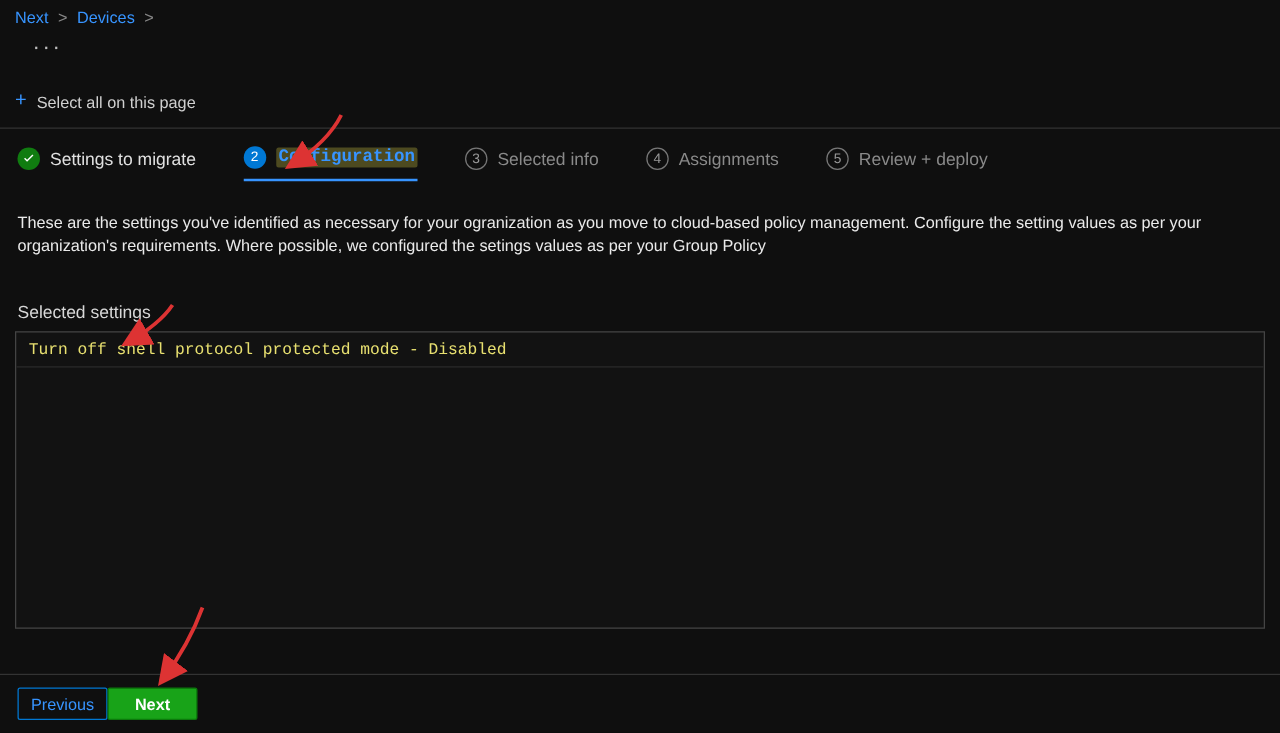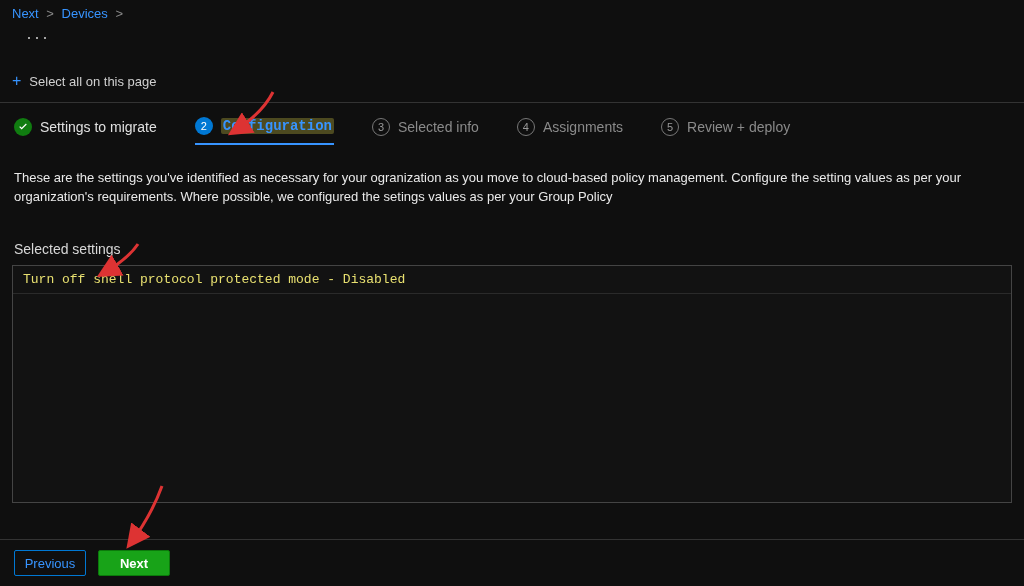--- a/index.html
+++ b/index.html
@@ -141,21 +141,20 @@
     font-family: Liberation Mono, monospace;
   }
   .footer {
     position: absolute;
     left: 0;
     right: 0;
     bottom: 0;
     border-top: 1px solid #333;
     padding: 10px 14px;
     display: flex;
-    gap: 12px;
     background: #0f0f0f;
   }
   .btn {
     min-width: 72px;
     height: 26px;
     font-size: 13px;
     display: inline-flex;
     align-items: center;
     justify-content: center;
     cursor: pointer;

